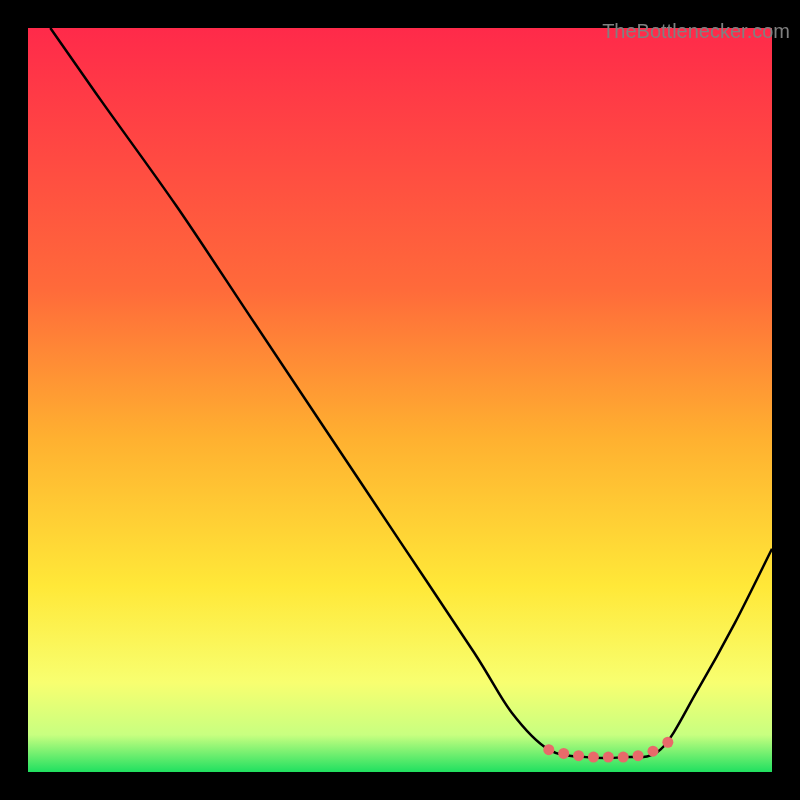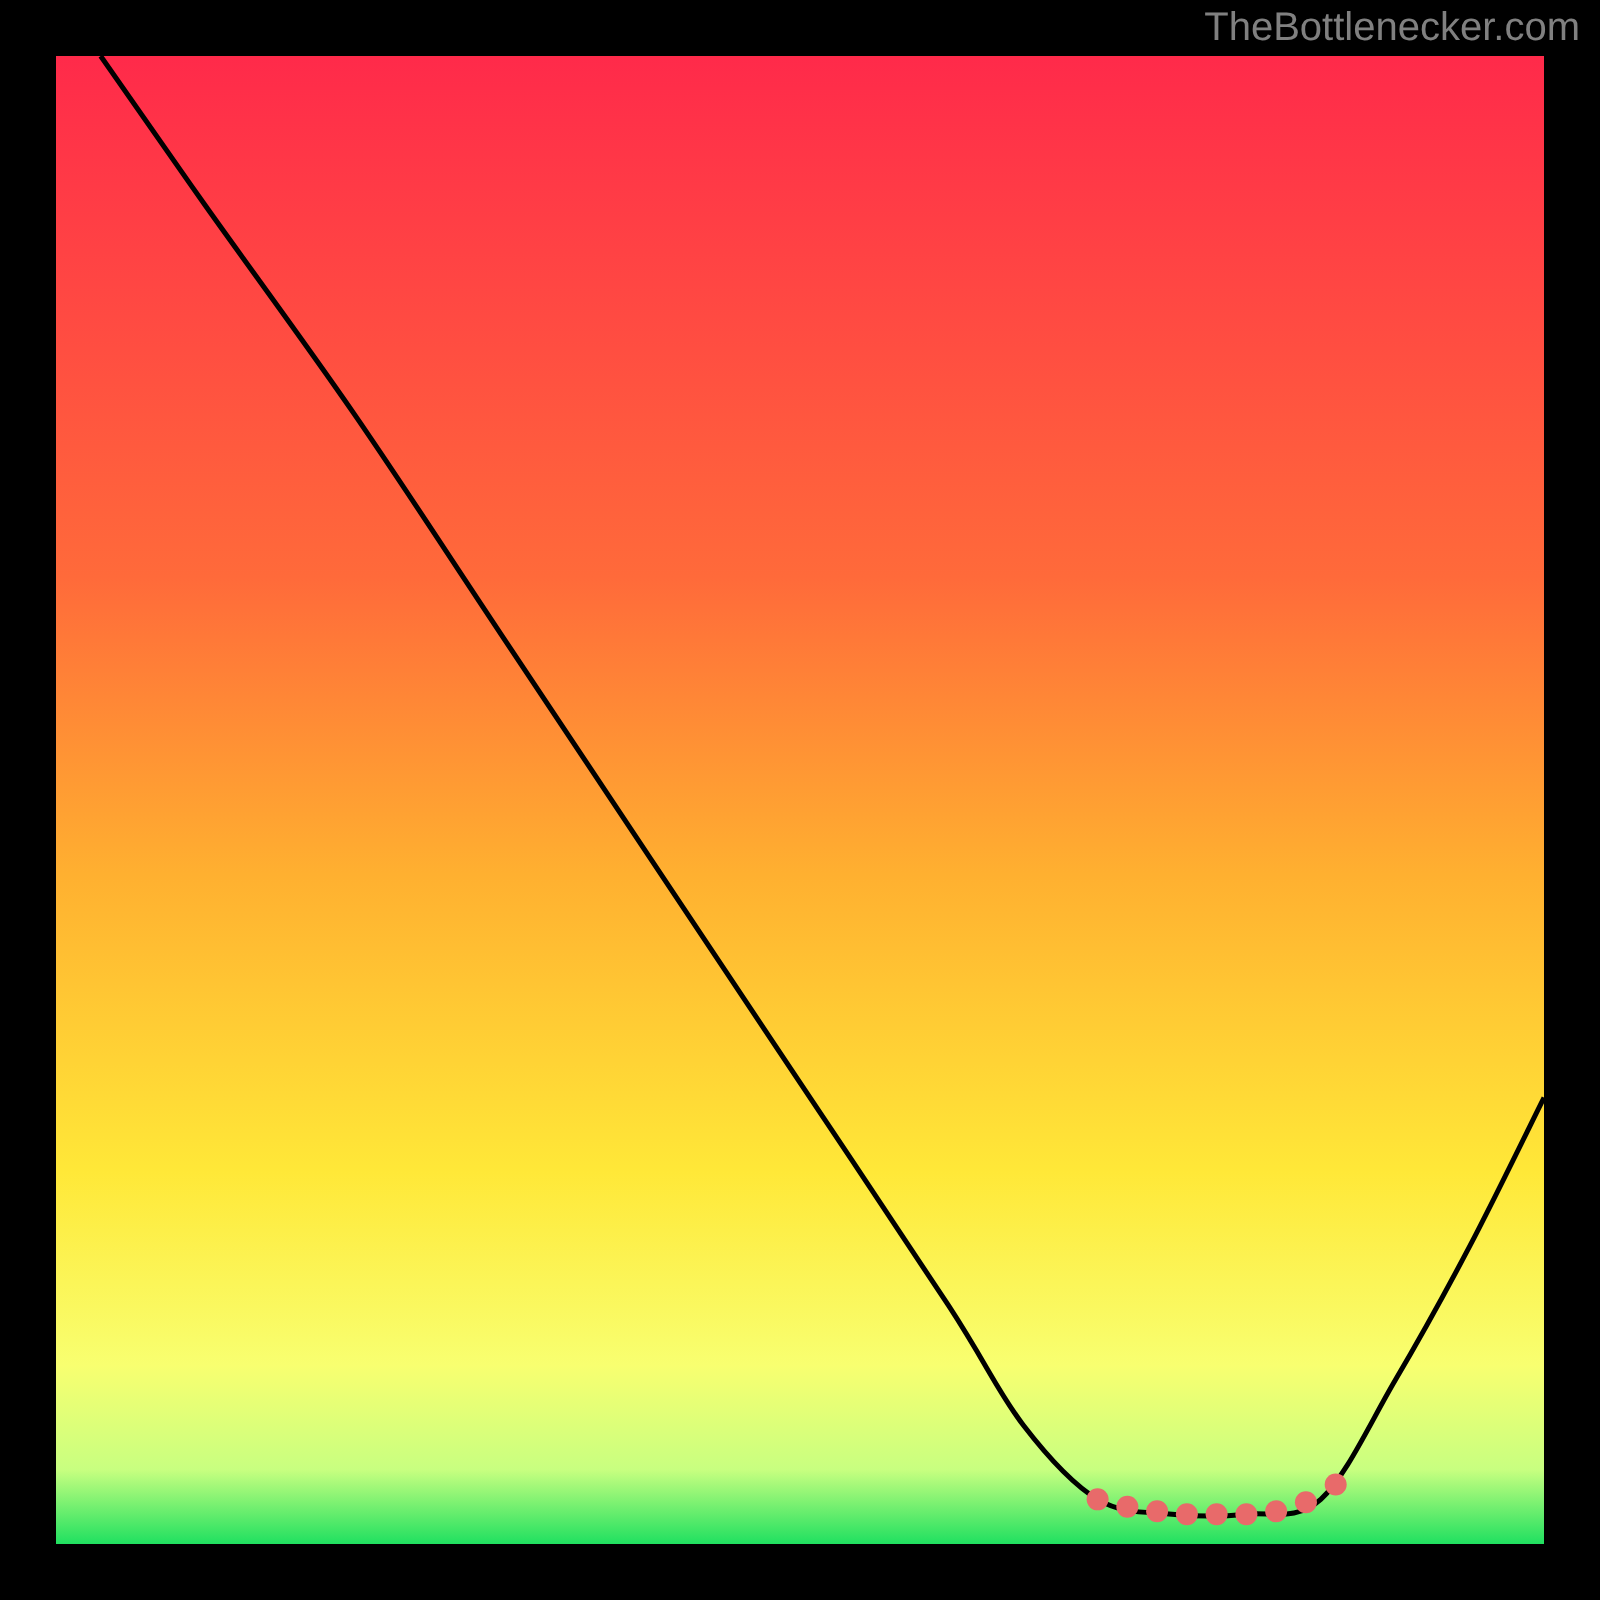--- a/index.html
+++ b/index.html
@@ -5,21 +5,21 @@
   body {
     margin: 0;
     padding: 0;
     width: 800px;
     height: 800px;
     background: #000;
     font-family: Arial, sans-serif;
   }
   .watermark {
     position: absolute;
-    top: 3px;
+    top: 20px;
     right: 10px;
     color: #808080;
     font-size: 20px;
     font-weight: 500;
     z-index: 10;
   }
   .chart-container {
     position: absolute;
     top: 28px;
     left: 28px;

